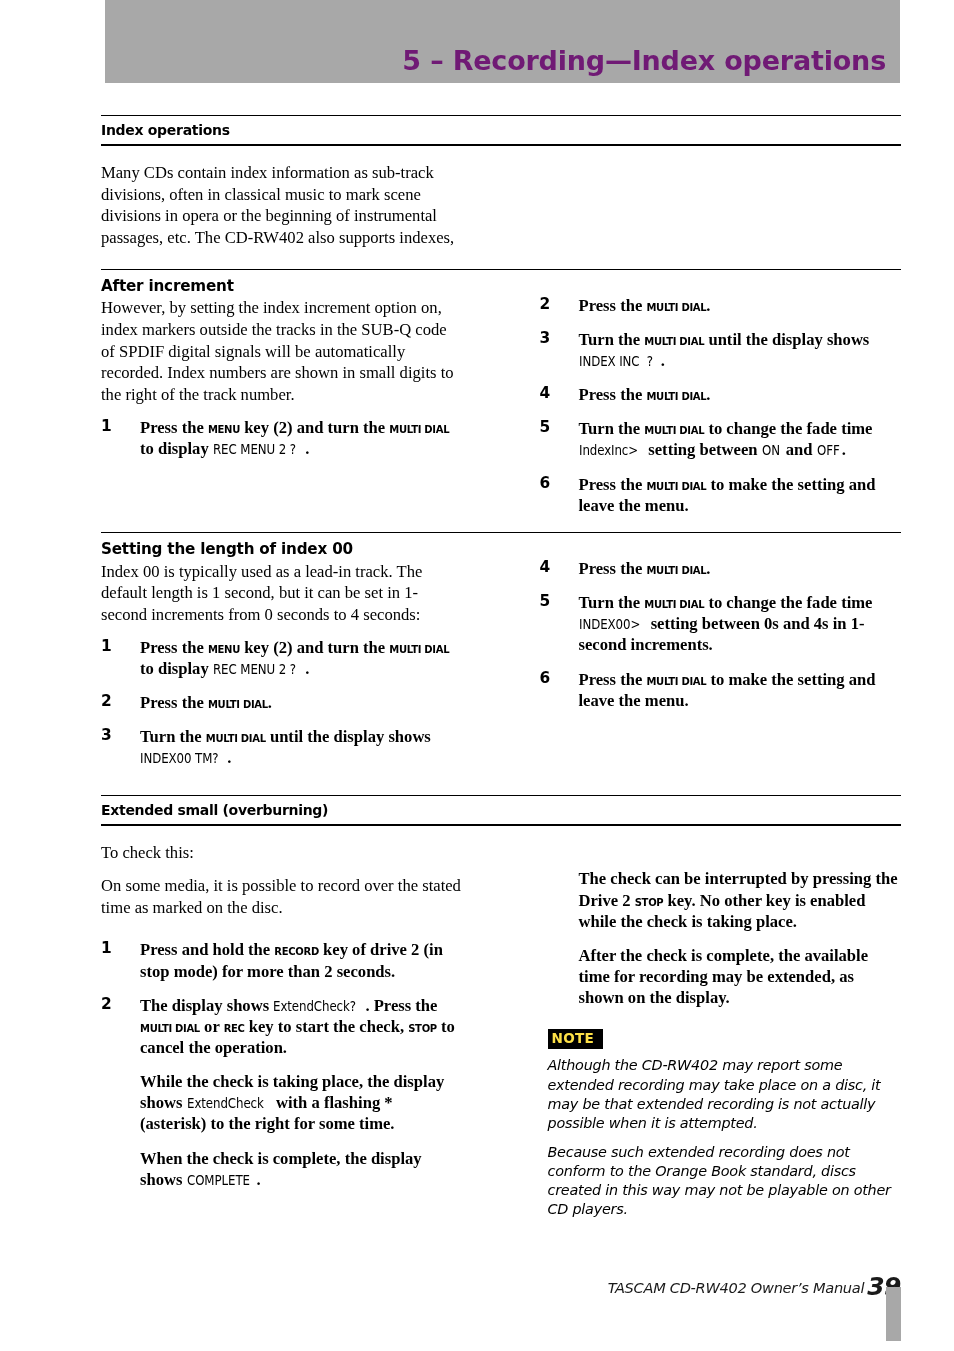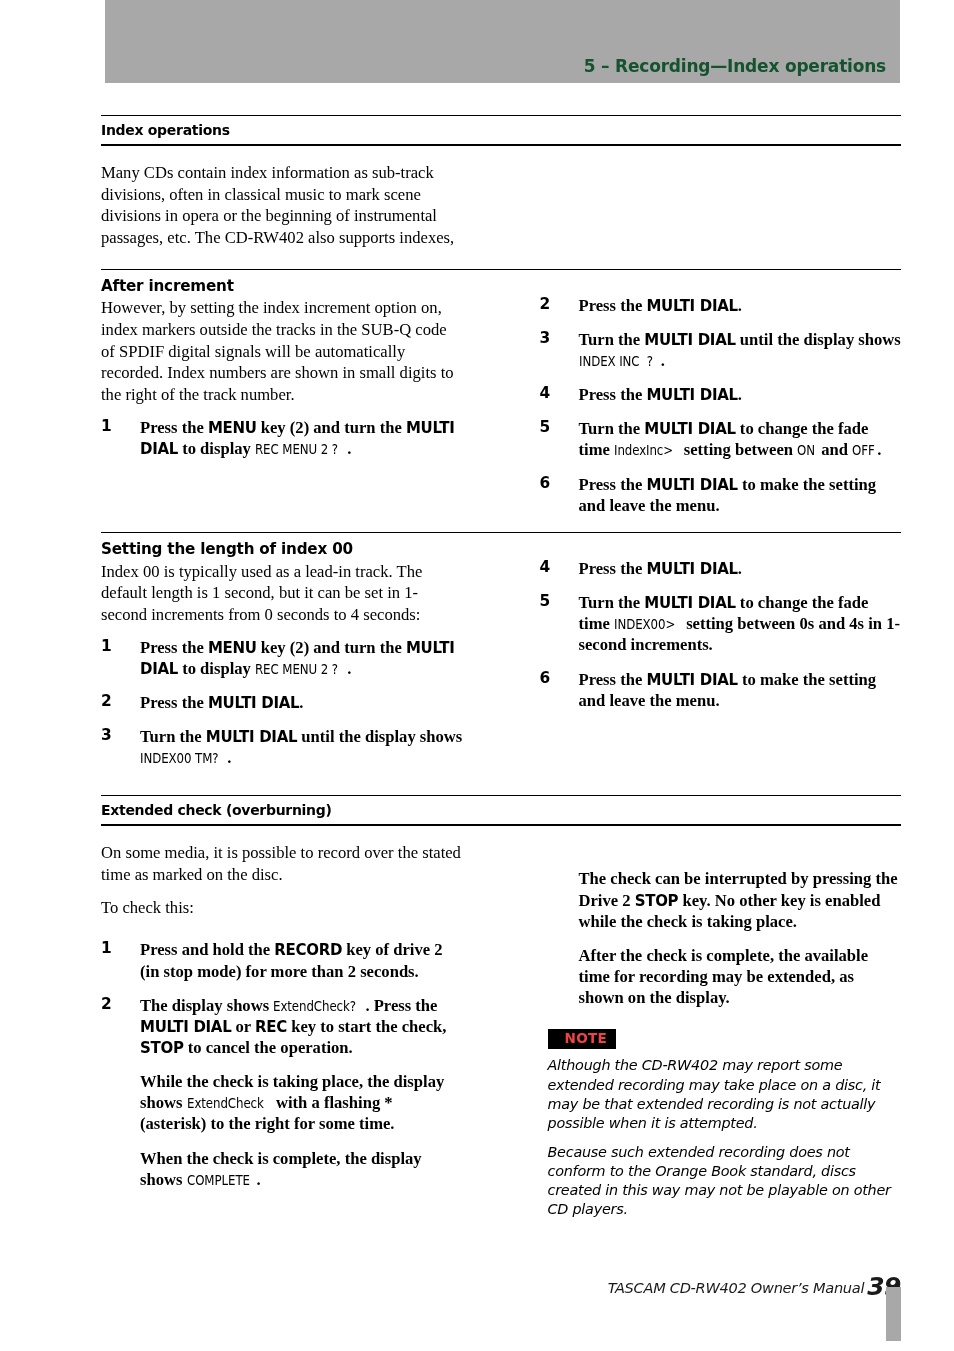--- a/index.html
+++ b/index.html
@@ -24,23 +24,23 @@
     width: 795px;
     height: 83px;
     background: #a8a8a8;
   }
   .header-title {
     position: absolute;
     right: 14px;
     bottom: 7px;
     font-family: "DejaVu Sans", sans-serif;
     font-weight: bold;
-    font-size: 17px;
+    font-size: 27px;
     letter-spacing: -0.2px;
-    color: #14532d;
+    color: #701a75;
     white-space: nowrap;
   }
 
   
   .page {
     position: absolute;
     left: 101px;
     top: 0;
     width: 800px;
   }
@@ -120,44 +120,44 @@
     font-family: "Liberation Serif", serif;
     font-weight: bold;
     font-size: 16.6px;
     line-height: 1.275;
   }
 
   
   .key {
     font-family: "DejaVu Sans", sans-serif;
     font-weight: bold;
-    font-size: 15px;
+    font-size: 10px;
     letter-spacing: -0.3px;
   }
   
   .lcd {
     font-family: "DejaVu Sans Condensed", "Liberation Sans Narrow", "DejaVu Sans", sans-serif;
     font-weight: normal;
     font-size: 14.6px;
     letter-spacing: -0.1px;
     transform: scaleX(0.9);
     display: inline-block;
     transform-origin: left center;
   }
 
   
   .note-badge {
     display: inline-block;
     background: #000;
-    color: #ef4444;
+    color: #fde047;
     font-family: "DejaVu Sans", sans-serif;
     font-weight: bold;
     font-size: 13.6px;
     letter-spacing: 0.3px;
-    padding: 2px 9px 3px 17px;
+    padding: 2px 9px 3px 4px;
     margin: 2px 0 7px 0;
     line-height: 1.1;
   }
   p.note {
     font-family: "DejaVu Sans", sans-serif;
     font-style: italic;
     font-size: 14.4px;
     line-height: 1.33;
     margin: 0 0 10px 0;
     letter-spacing: -0.25px;
@@ -302,27 +302,27 @@
           </li>
         </ol>
       </div>
     </div>
   </div>
 
   <div style="height:14px"></div>
 
   <div class="section">
     <div class="rule-top rule-bottom">
-      <div class="section-head">Extended check (overburning)</div>
+      <div class="section-head">Extended small (overburning)</div>
     </div>
     <div style="height:16px"></div>
     <div class="cols">
       <div class="col left">
+        <p class="body">To check this:</p>
         <p class="body">On some media, it is possible to record over the stated time as marked on the disc.</p>
-        <p class="body">To check this:</p>
         <div class="spacer-sm"></div>
         <ol class="steps">
           <li>
             <span class="num">1</span>
             Press and hold the <span class="key">RECORD</span> key of drive 2 (in stop mode) for more than 2 seconds.
           </li>
           <li>
             <span class="num">2</span>
             The display shows <span class="lcd">ExtendCheck?</span>. Press the <span class="key">MULTI DIAL</span> or <span class="key">REC</span> key to start the check, <span class="key">STOP</span> to cancel the operation.
           </li>

